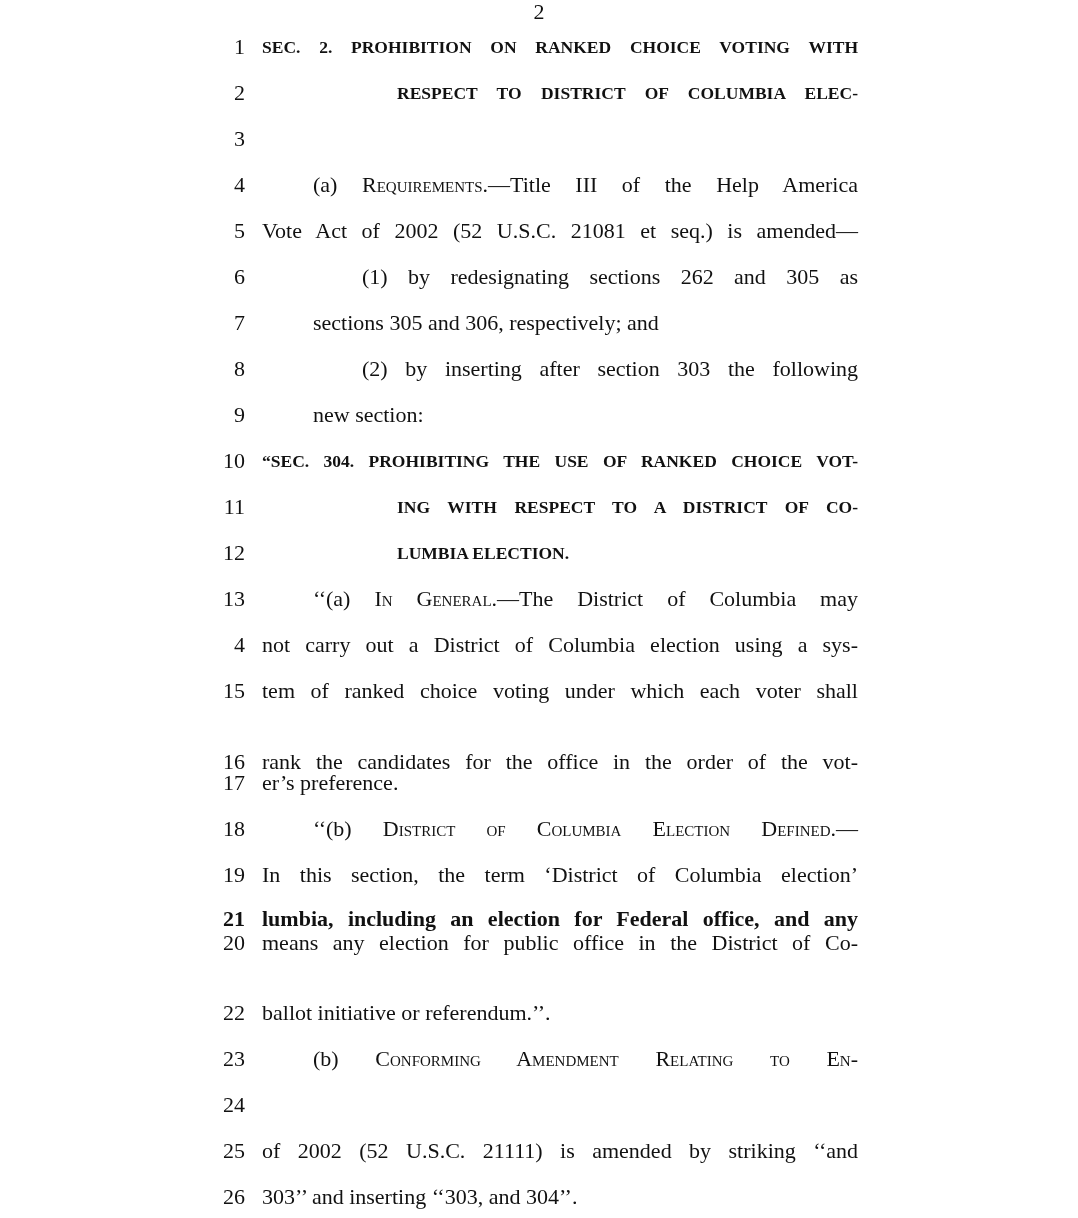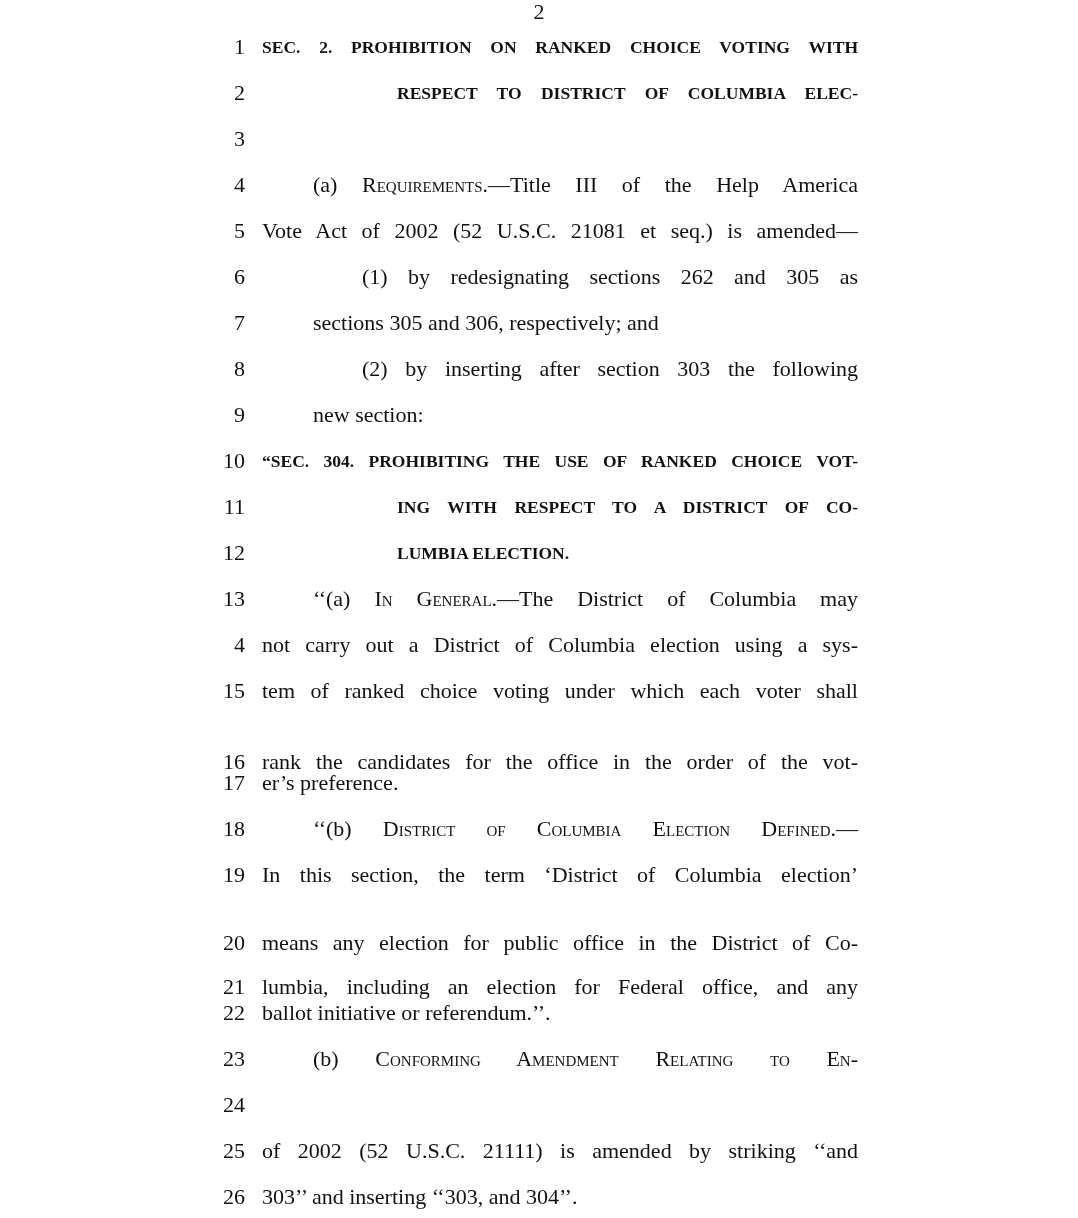--- a/index.html
+++ b/index.html
@@ -113,21 +113,21 @@
     <span class="txt i1"><span>‘‘(b) </span><span class="sc">District of Columbia Election Defined.</span><span>—</span></span>
   </div>
   <div class="line" style="top: 861px;">
     <span class="ln">19</span>
     <span class="txt i0">In this section, the term ‘District of Columbia election’</span>
   </div>
   <div class="line" style="top: 929px;">
     <span class="ln">20</span>
     <span class="txt i0">means any election for public office in the District of Co-</span>
   </div>
-  <div class="line" style="top: 973px;">
+  <div class="line" style="top: 905px; font-weight: bold;">
     <span class="ln">21</span>
     <span class="txt i0">lumbia, including an election for Federal office, and any</span>
   </div>
   <div class="line" style="top: 999px;">
     <span class="ln">22</span>
     <span class="txt i0 last">ballot initiative or referendum.’’.</span>
   </div>
   <div class="line" style="top: 1045px;">
     <span class="ln">23</span>
     <span class="txt i1"><span>(b) </span><span class="sc">Conforming Amendment Relating to En-</span><span></span></span>

